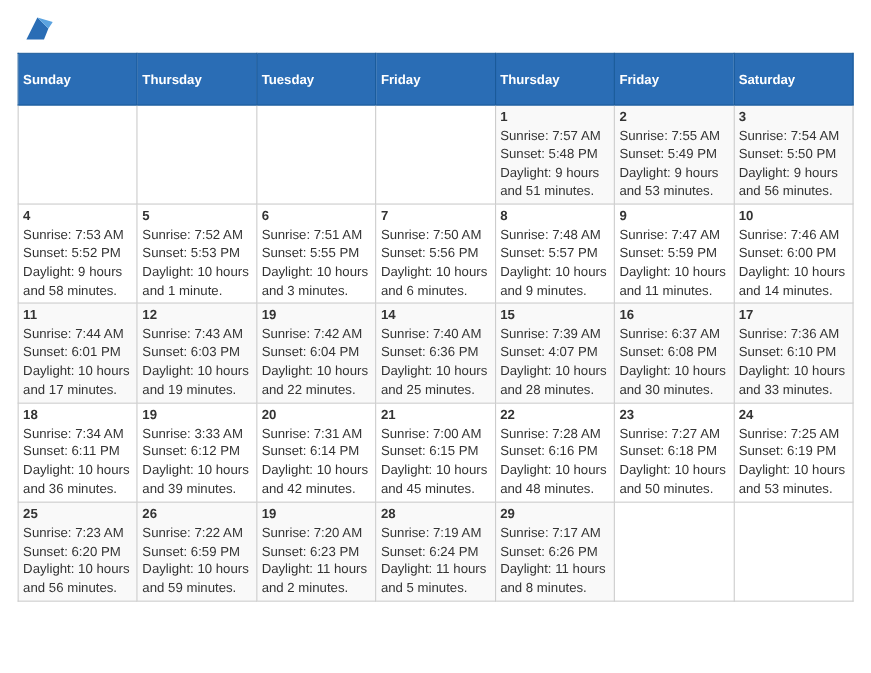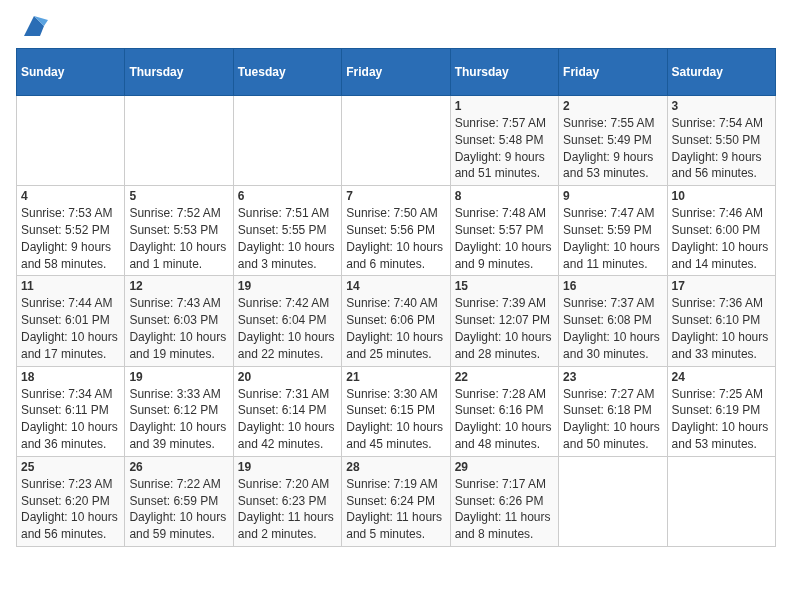--- a/index.html
+++ b/index.html
@@ -217,32 +217,32 @@
           </td>
           <td>
             <span class="day-num">19</span>
             <div class="cell-info">Sunrise: 7:42 AM
 Sunset: 6:04 PM
 Daylight: 10 hours and 22 minutes.</div>
           </td>
           <td>
             <span class="day-num">14</span>
             <div class="cell-info">Sunrise: 7:40 AM
-Sunset: 6:06 PM
+Sunset: 6:36 PM
 Daylight: 10 hours and 25 minutes.</div>
           </td>
           <td>
             <span class="day-num">15</span>
             <div class="cell-info">Sunrise: 7:39 AM
-Sunset: 12:07 PM
+Sunset: 4:07 PM
 Daylight: 10 hours and 28 minutes.</div>
           </td>
           <td>
             <span class="day-num">16</span>
-            <div class="cell-info">Sunrise: 7:37 AM
+            <div class="cell-info">Sunrise: 6:37 AM
 Sunset: 6:08 PM
 Daylight: 10 hours and 30 minutes.</div>
           </td>
           <td>
             <span class="day-num">17</span>
             <div class="cell-info">Sunrise: 7:36 AM
 Sunset: 6:10 PM
 Daylight: 10 hours and 33 minutes.</div>
           </td>
         </tr>
@@ -260,21 +260,21 @@
 Daylight: 10 hours and 39 minutes.</div>
           </td>
           <td>
             <span class="day-num">20</span>
             <div class="cell-info">Sunrise: 7:31 AM
 Sunset: 6:14 PM
 Daylight: 10 hours and 42 minutes.</div>
           </td>
           <td>
             <span class="day-num">21</span>
-            <div class="cell-info">Sunrise: 3:30 AM
+            <div class="cell-info">Sunrise: 7:00 AM
 Sunset: 6:15 PM
 Daylight: 10 hours and 45 minutes.</div>
           </td>
           <td>
             <span class="day-num">22</span>
             <div class="cell-info">Sunrise: 7:28 AM
 Sunset: 6:16 PM
 Daylight: 10 hours and 48 minutes.</div>
           </td>
           <td>

